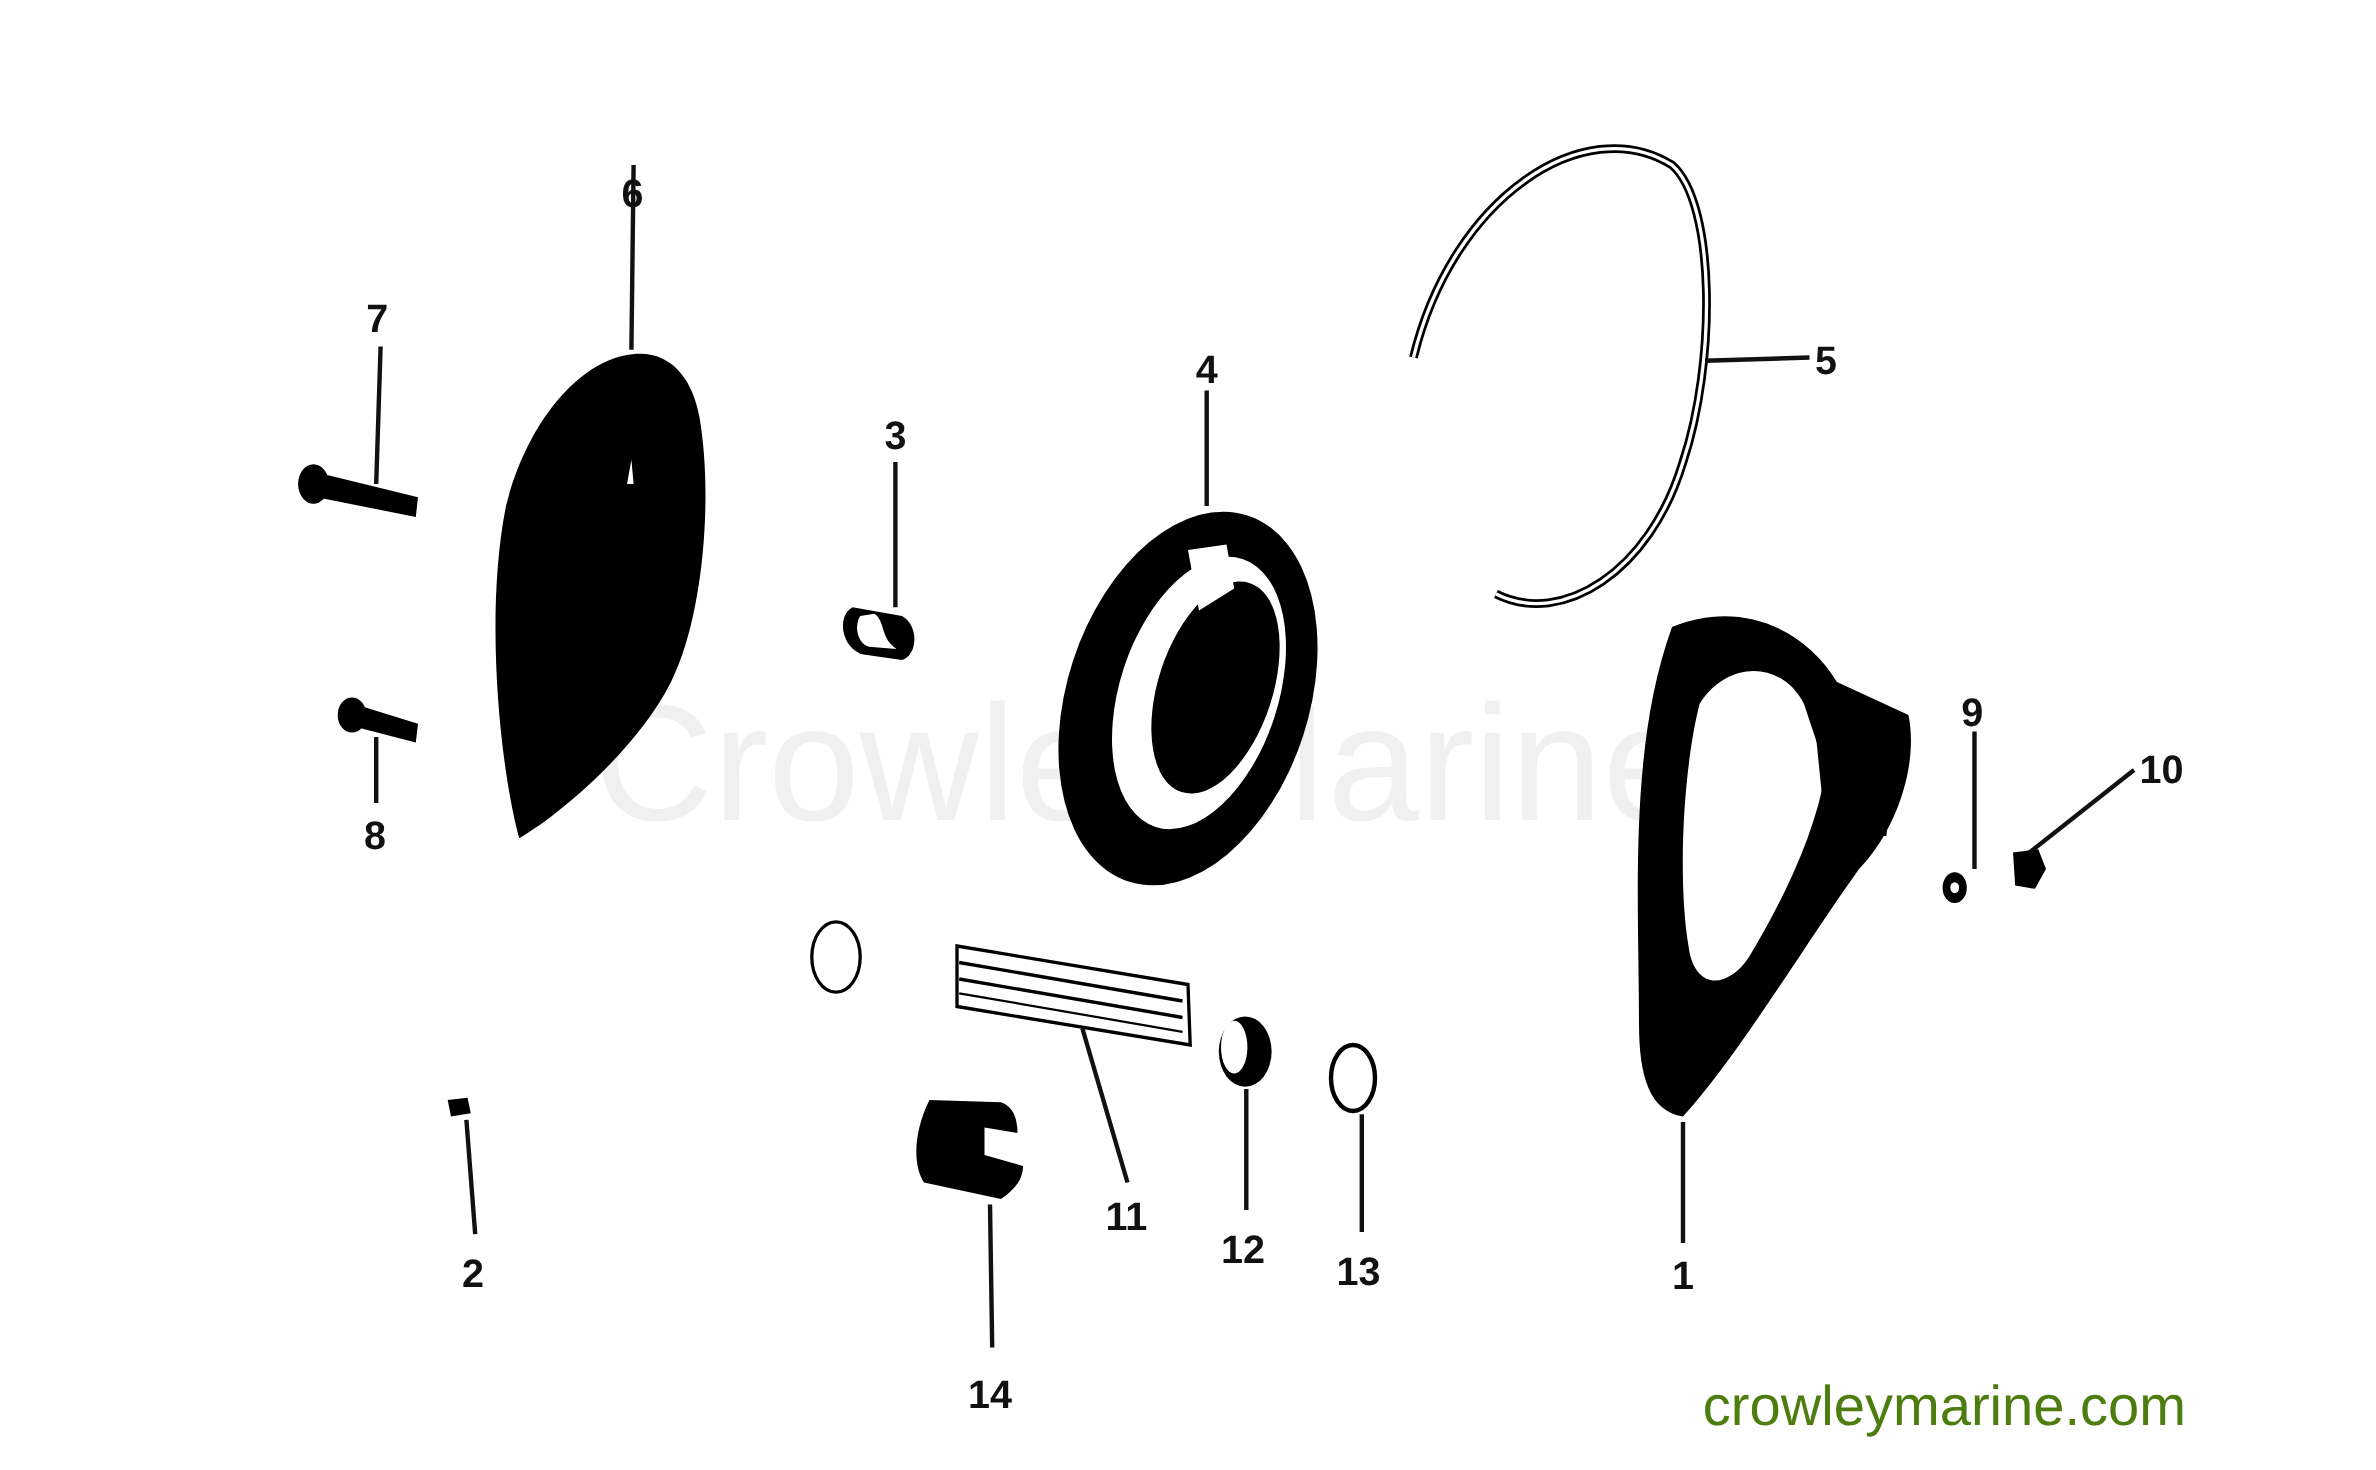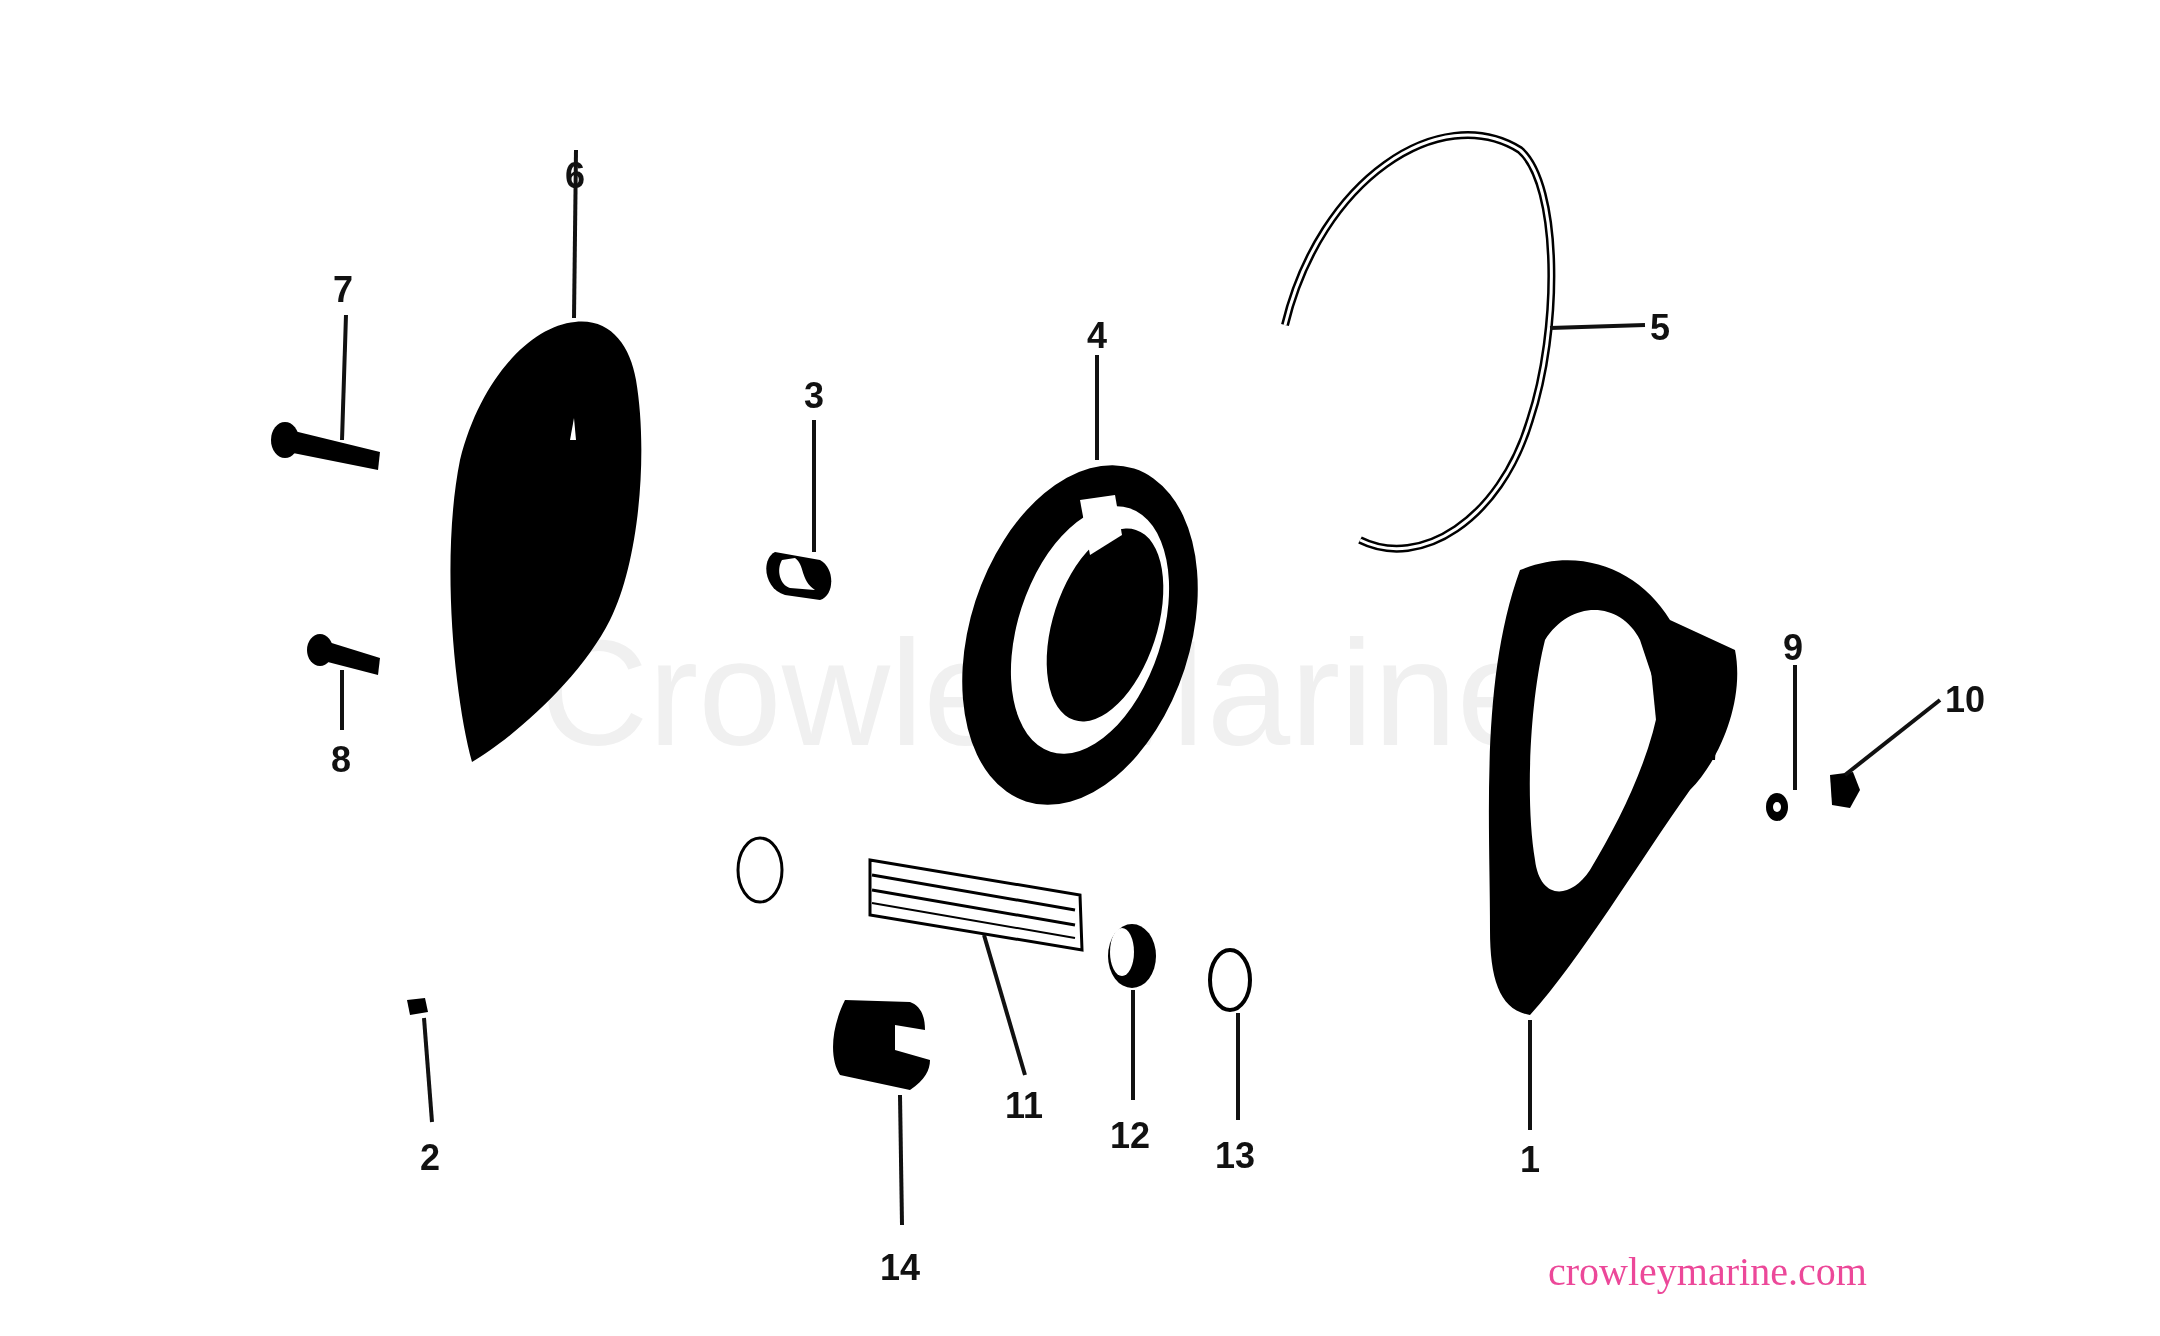--- a/index.html
+++ b/index.html
@@ -1,21 +1,21 @@
 <!DOCTYPE html>
 <html><head>
 <meta charset="utf-8">
 <style>
   html, body { margin:0; padding:0; background:#ffffff; }
   body { width:2160px; height:1336px; position:relative; overflow:hidden; font-family:"Liberation Sans", sans-serif; }
   #diagram { position:absolute; left:0; top:0; width:2160px; height:1336px; }
   .callout-num { font-family:"Liberation Sans", sans-serif; font-weight:bold; font-size:36px; fill:#111; }
   .leader { stroke:#111; stroke-width:4; fill:none; }
   .watermark { font-family:"Liberation Sans", sans-serif; font-size:150px; fill:#f0f0f0; }
-  .site { position:absolute; left:1548px; top:1248px; font-family:Liberation Serif, serif; font-size:40px; color:#ec4899; }
+  .site { position:absolute; left:1548px; top:1248px; font-family:Liberation Sans, sans-serif; font-size:51px; color:#4d7c0f; }
 </style>
 </head>
 <body>
 
 <svg id="diagram" viewBox="0 0 2160 1336" xmlns="http://www.w3.org/2000/svg">
 
   <text class="watermark" x="540" y="745">CrowleyMarine</text>
 
   <g>
     <path d="M575,322 C610,318 630,345 636,380 C648,450 640,560 610,620 C580,680 510,740 472,762 C455,700 440,560 460,460 C480,380 530,326 575,322 Z" fill="#000"></path>

